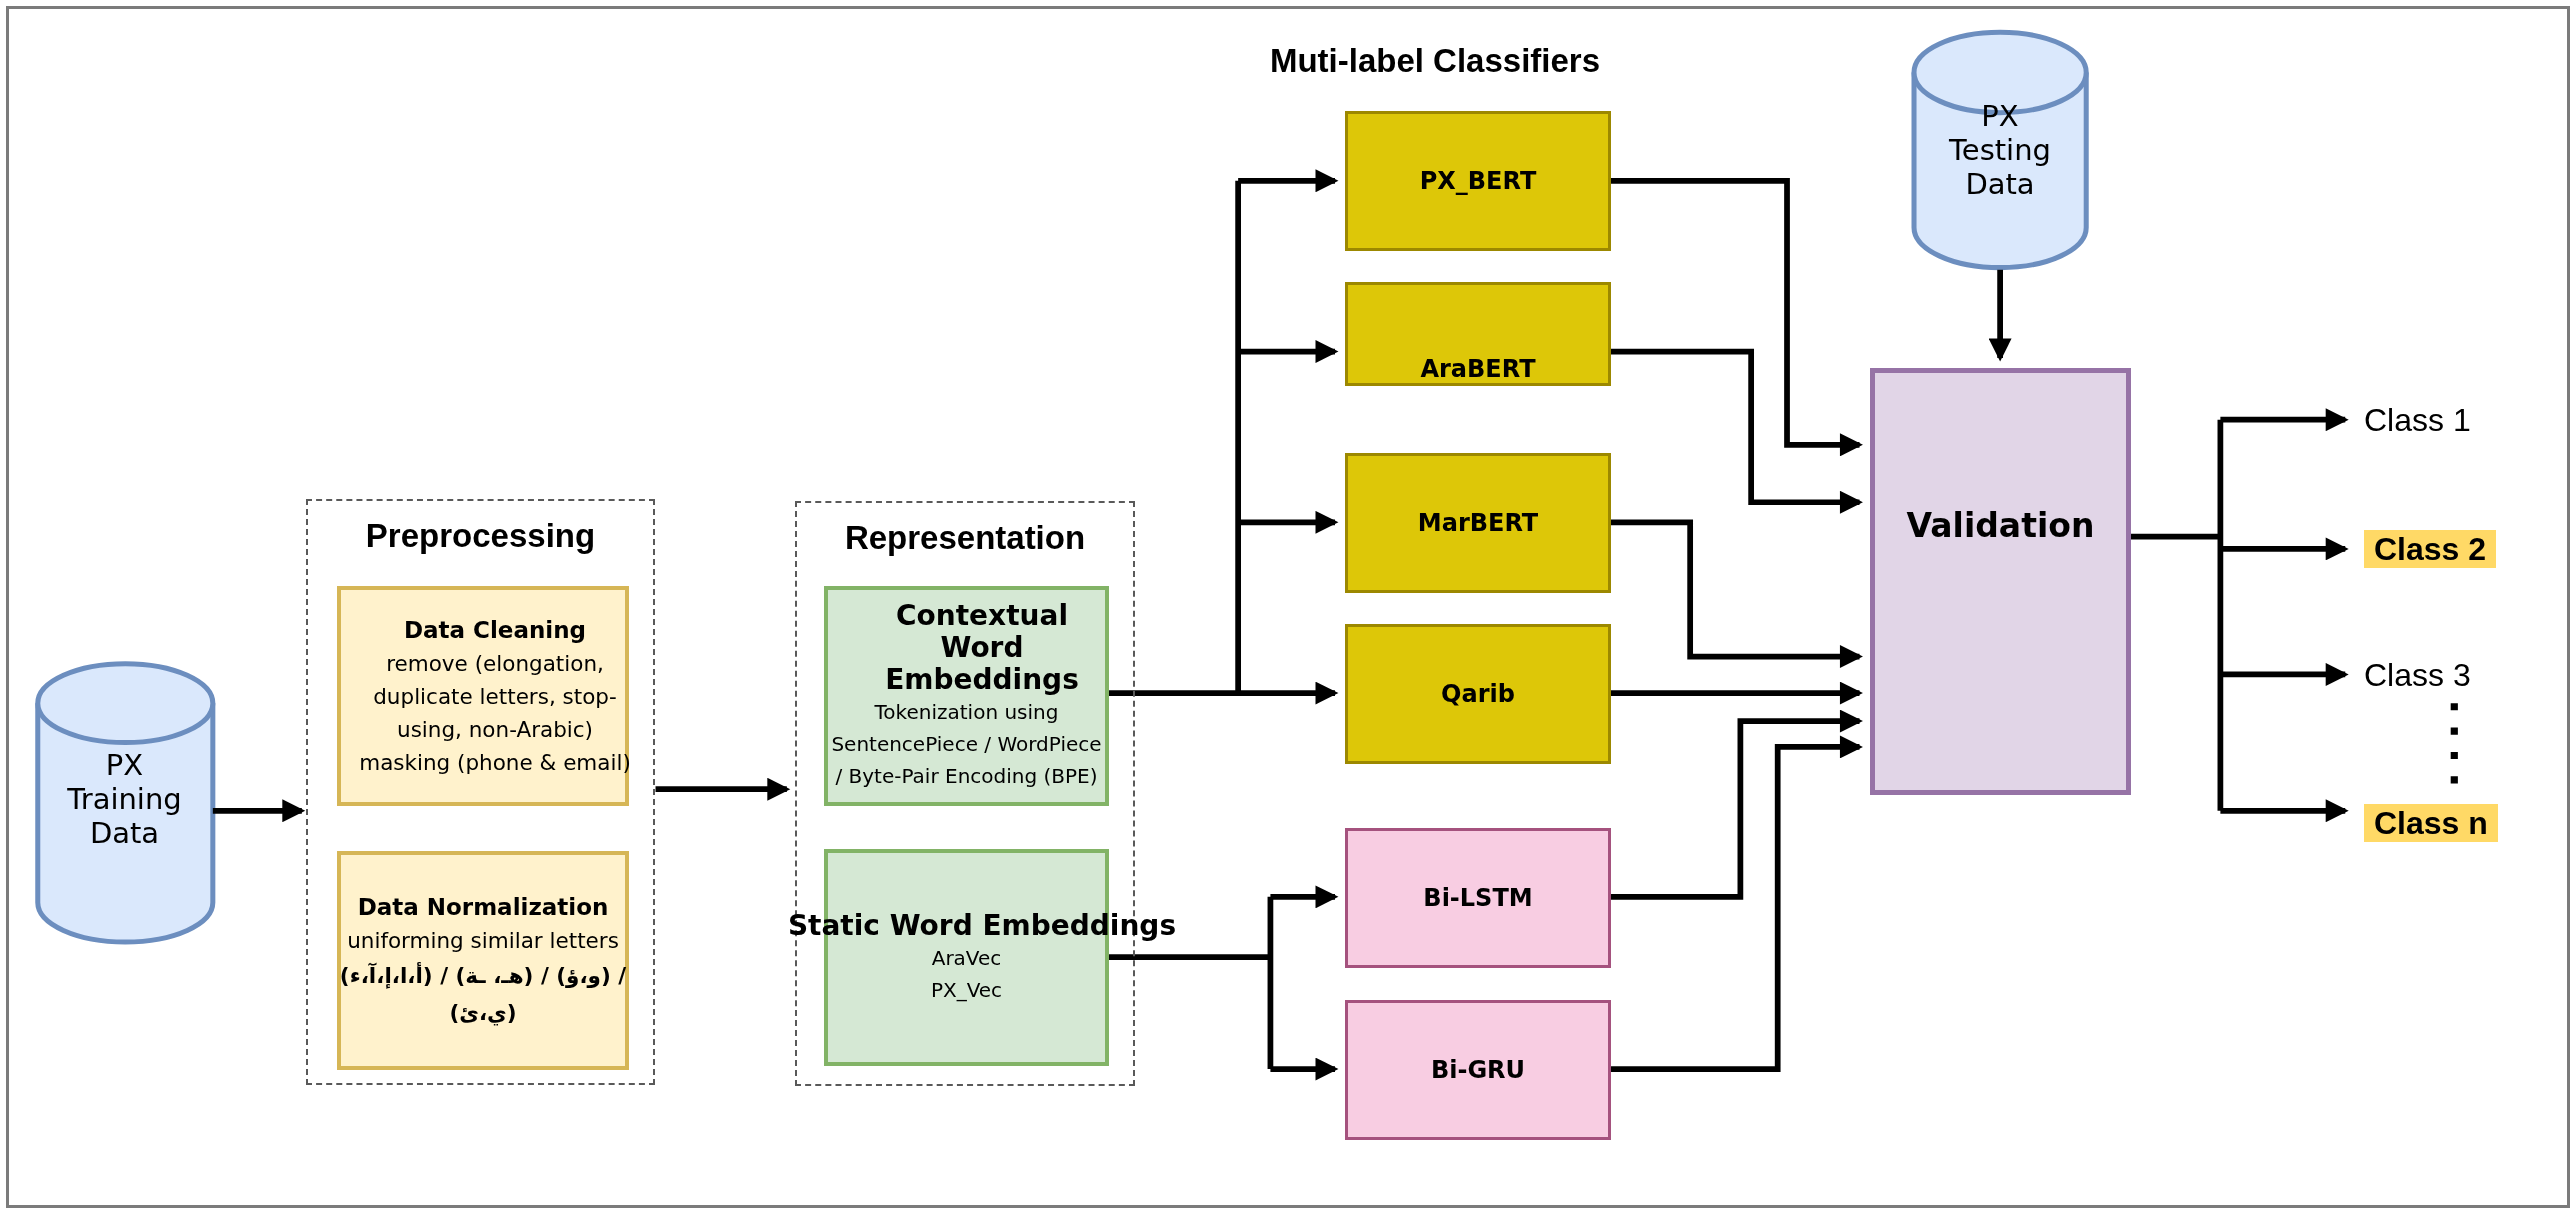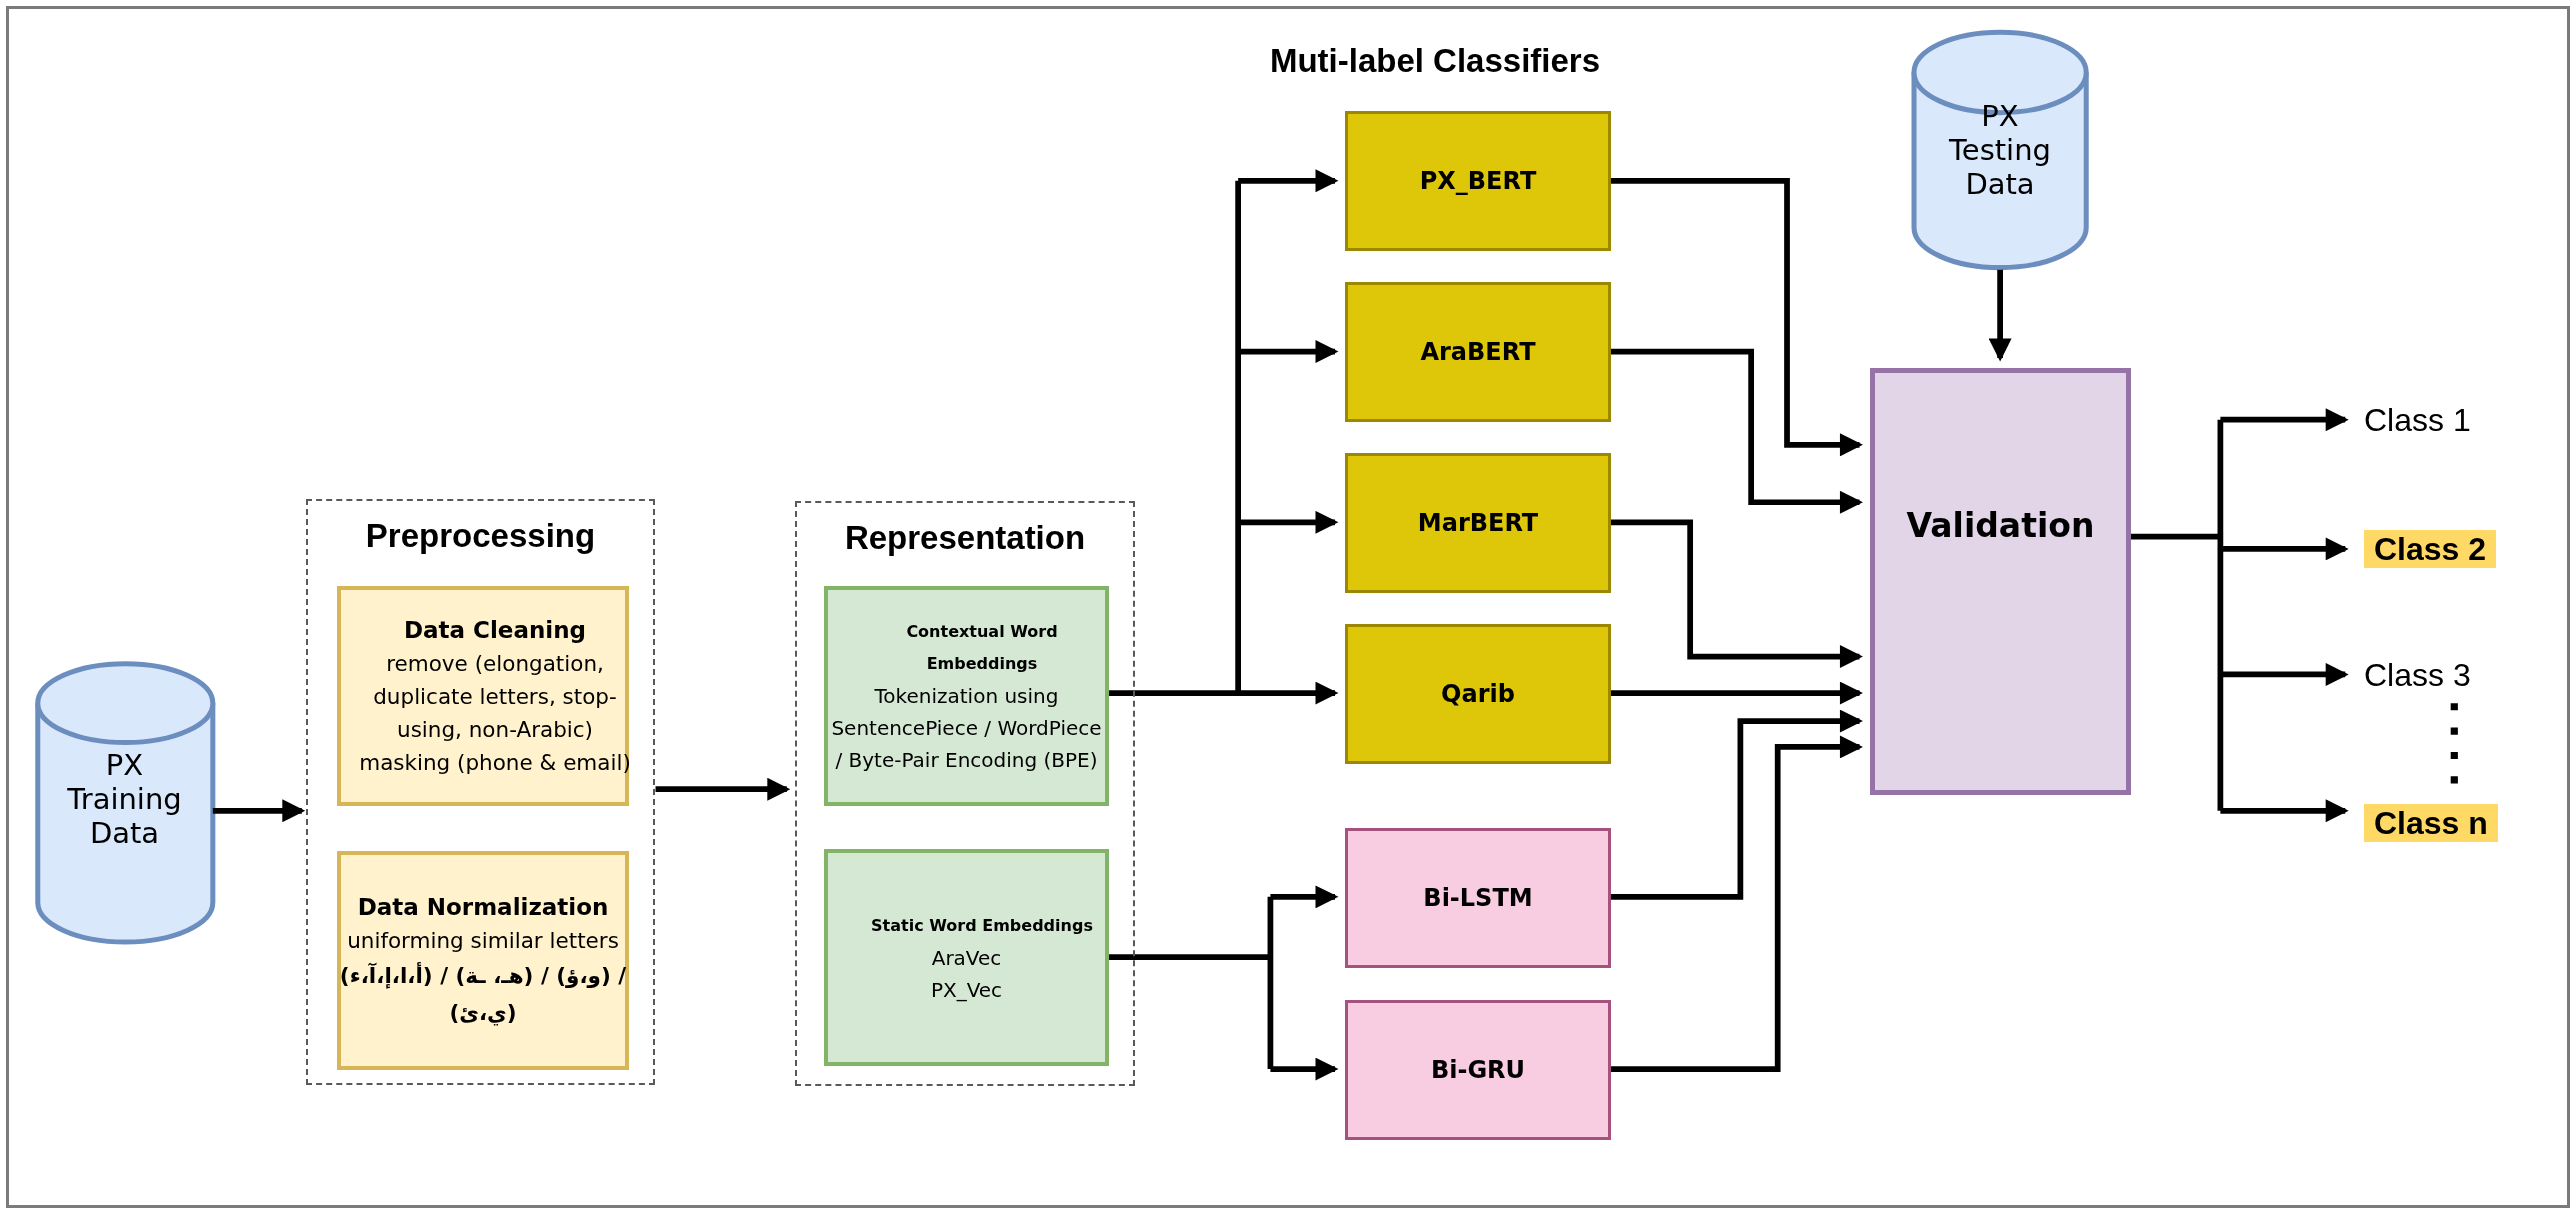--- a/index.html
+++ b/index.html
@@ -17,21 +17,21 @@
   .page-title{font-size:33px;font-weight:bold;text-align:center;color:#000;}
   .node{display:flex;flex-direction:column;align-items:center;justify-content:center;
     text-align:center;color:#000;}
   .cream-box{background:var(--cream-fill,#fff2cc);border:4.3px solid var(--cream-stroke,#d6b656);}
   .green-box{background:var(--green-fill,#d5e8d4);border:4.3px solid var(--green-stroke,#82b366);}
   .gold-box{background:var(--gold-fill,#ddc708);border:3.6px solid var(--gold-stroke,#9c8800);}
   .pink-box{background:var(--pink-fill,#f8cde2);border:3.6px solid var(--pink-stroke,#a5527e);}
   .purple-box{background:var(--purple-fill,#e1d5e7);border:5.7px solid var(--purple-stroke,#9673a6);}
   .box-title{font-family:"DejaVu Sans",sans-serif;font-weight:bold;font-size:23px;line-height:33px;}
   .box-line{font-family:"DejaVu Sans",sans-serif;font-size:21.5px;line-height:33px;white-space:nowrap;}
-  .green-box .box-title{font-size:16px;line-height:32px;white-space:normal;padding-left:31px;}
+  .green-box .box-title{font-size:28px;line-height:32px;white-space:normal;padding-left:31px;}
   .green-box .box-line{font-size:20px;line-height:32px;}
   .arabic{font-family:"DejaVu Sans",sans-serif;font-weight:bold;font-size:21.5px;line-height:37px;direction:rtl;white-space:nowrap;}
   .model-label{font-family:"DejaVu Sans",sans-serif;font-weight:bold;font-size:24px;}
   .validation-label{font-family:"DejaVu Sans",sans-serif;font-weight:bold;font-size:33px;}
   .db-label{font-family:"DejaVu Sans",sans-serif;font-size:29px;line-height:34px;
     text-align:center;white-space:pre-line;}
   .class-label{font-size:32px;line-height:46px;height:46px;white-space:nowrap;}
   .class-label.hl span{background:var(--highlight,#ffd966);font-weight:bold;padding:1.4px 10px;}
 </style>
 </head>
@@ -126,21 +126,21 @@
   </div>
   <div class="abs node green-box" style="left:824px;top:849px;width:285px;height:217px;">
     <div class="box-title" style="white-space:nowrap;">Static Word Embeddings</div>
     <div class="box-line">AraVec</div>
     <div class="box-line">PX_Vec</div>
   </div>
 
   <div class="abs node gold-box" style="left:1345px;top:111px;width:266px;height:140px;">
     <div class="model-label">PX_BERT</div>
   </div>
-  <div class="abs node gold-box" style="left:1345px;top:282px;width:266px;height:140px;">
+  <div class="abs node gold-box" style="left:1345px;top:282px;width:266px;height:104px;justify-content:flex-end;">
     <div class="model-label">AraBERT</div>
   </div>
   <div class="abs node gold-box" style="left:1345px;top:453px;width:266px;height:140px;">
     <div class="model-label">MarBERT</div>
   </div>
   <div class="abs node gold-box" style="left:1345px;top:624px;width:266px;height:140px;">
     <div class="model-label">Qarib</div>
   </div>
 
   <div class="abs node pink-box" style="left:1345px;top:828px;width:266px;height:140px;">

